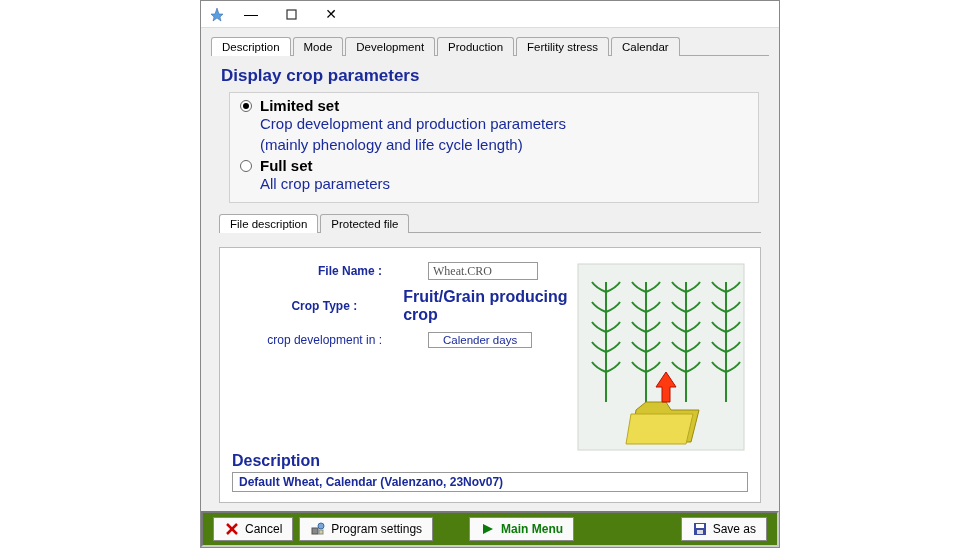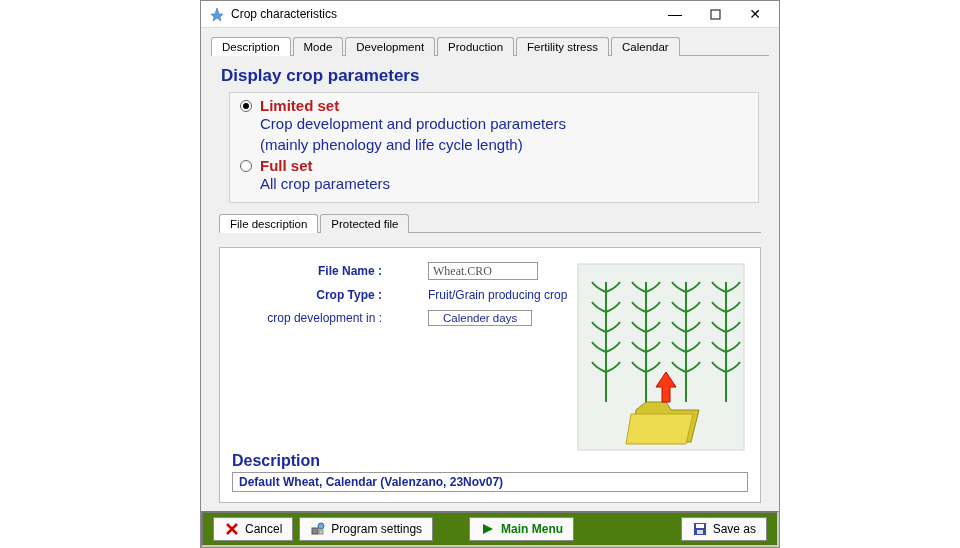--- a/index.html
+++ b/index.html
@@ -65,21 +65,21 @@
     padding: 4px 10px 6px 10px;
     background: #f7f7f7;
   }
   .radio-row { display: flex; align-items: flex-start; margin-bottom: 2px; }
   .radio-circle {
     width: 12px; height: 12px; border: 1px solid #666; border-radius: 50%;
     margin-top: 3px; margin-right: 8px; background:#fff; display:flex; align-items:center; justify-content:center;
     flex-shrink:0;
   }
   .radio-dot { width:6px; height:6px; background:#000; border-radius:50%; }
-  .radio-label { color:#b91c1c; font-weight:bold; font-size:15px; }
+  .radio-label { color:#000000; font-weight:bold; font-size:15px; }
   .radio-desc { color:#1a2a9a; font-size:15px; margin-left:0; line-height:1.35; }
   .radio-col { display:flex; flex-direction:column; }
   .subtabs { display:flex; align-items:flex-end; border-bottom:1px solid #aaa; margin: 4px 8px 0 8px; }
   .panel {
     border:1px solid #bbb;
     background:#fff;
     margin: 14px 8px 4px 8px;
     padding: 14px 12px 10px 12px;
     position:relative;
     flex:1;
@@ -90,21 +90,21 @@
   .form-left { flex:1; }
   .form-right { width:175px; display:flex; align-items:flex-start; justify-content:center; }
   .form-row { display:flex; align-items:center; margin-bottom:8px;gap:40px; }
   .form-label { color:#1a2a9a; font-weight:bold; font-size:12px; text-align:right; width:150px; margin-right:6px; }
   .form-label.light { font-weight:normal; }
   .form-input {
     border:1px solid #999; height:18px; padding:0 4px; font-size:12px; width:110px; background:#fff;
     color:#555;
     font-family:Liberation Serif, serif;
   }
-  .form-value { color:#1a2a9a; font-weight:normal; font-size:12px; }
+  .form-value { color:#1a2a9a; font-weight:bold; font-size:16px; }
   .cal-btn {
     border:1px solid #999; padding:1px 14px; background:#fff; color:#1a2a9a; font-size:11.5px;
   }
   .illus { width:170px; height:190px; }
   .desc-head {
     color:#1a2a9a; font-weight:bold; font-size:16px; margin-top:0; margin-bottom:2px;
   }
   .desc-box {
     border:1px solid #999; background:#fff; padding:2px 6px; color:#1a2a9a; font-weight:bold;
     font-size:12px;
@@ -123,21 +123,20 @@
 </style>
 </head>
 <body>
 
 <div class="window">
 
   <div class="titlebar">
     <svg class="titlebar-icon" viewBox="0 0 16 16">
       <polygon points="8,2 10,8 14,8 11,11 12,15 8,12 4,15 5,11 2,8 6,8" fill="#5aa0e0" stroke="#2a5aa0" stroke-width="0.5"></polygon>
     </svg>
-    <div class="titlebar-text">Crop characteristics</div>
     <div class="titlebar-controls">
       <div class="titlebar-btn">—</div>
       <div class="titlebar-btn">
         <svg width="11" height="11">
             <rect x="1" y="1" width="9" height="9" fill="none" stroke="#333" stroke-width="1.2"></rect>
           </svg>
       </div>
       <div class="titlebar-btn">✕</div>
     </div>
   </div>

